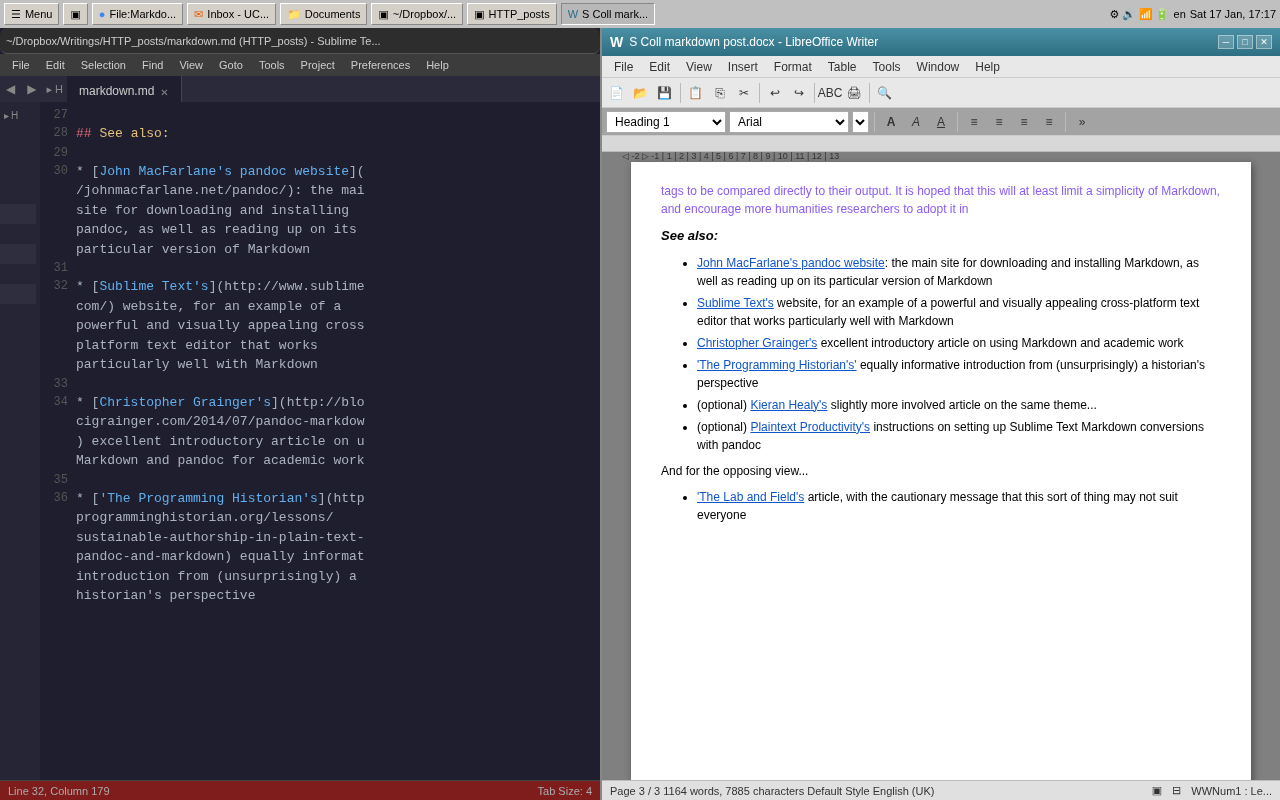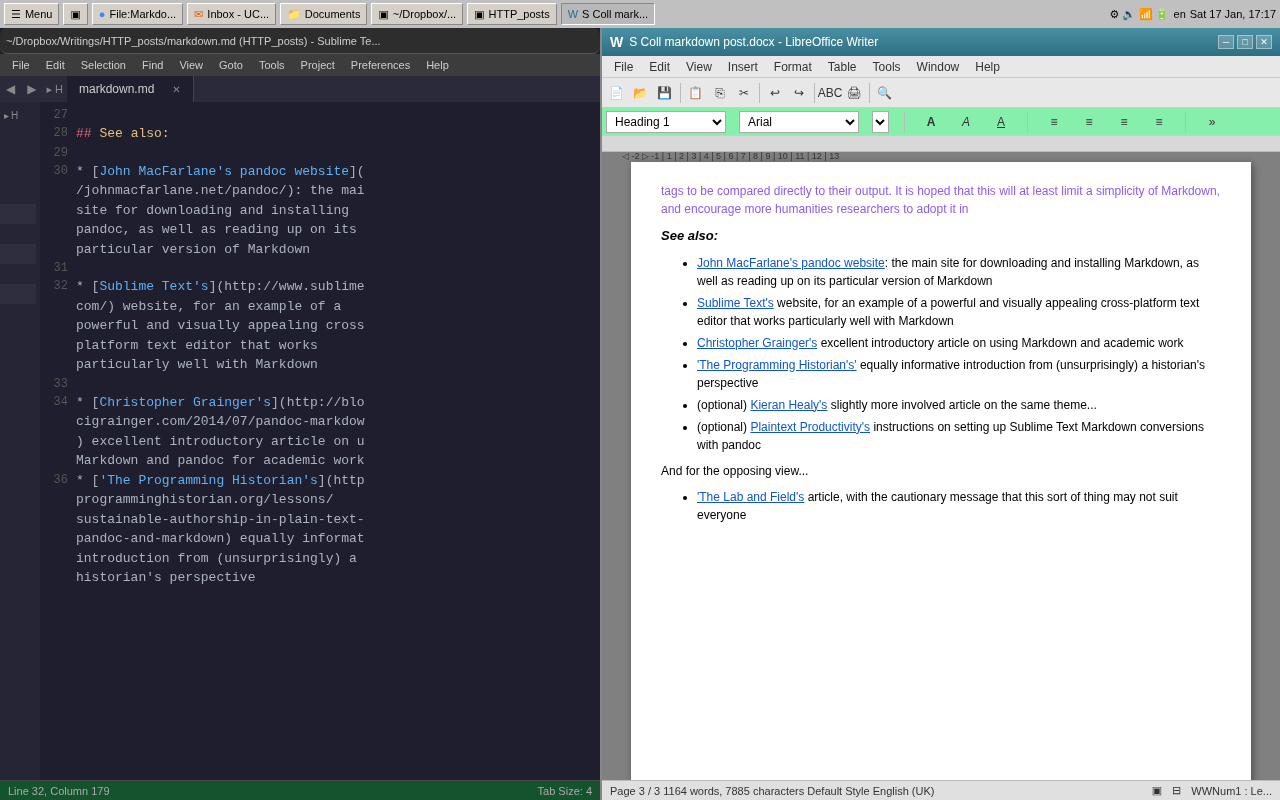--- a/index.html
+++ b/index.html
@@ -90,27 +90,27 @@
     
     .sublime-tabbar {
       display: flex;
       align-items: center;
       background: #2a2a3a;
       height: 26px;
       padding: 0;
     }
     .sublime-tab {
       display: flex;
-      align-items: center;
+      align-items: flex-end;
       background: #1e1e2e;
       color: #ccc;
       font-size: 12px;
-      padding: 12px 12px;
+      padding: 4px 12px;
       border-right: 1px solid #444;
-      gap: 18px;
+      gap: 6px;
       height: 26px;
     }
     .sublime-tab-close {
       color: #888;
       font-size: 10px;
       cursor: pointer;
     }
     .nav-arrows {
       color: #888;
       padding: 0 6px;
@@ -180,21 +180,21 @@
     .line-content {
       flex: 1;
       white-space: pre-wrap;
       word-break: break-all;
     }
     .kw-hash { color: #e06c75; }
     .kw-link { color: #61afef; }
 
     
     .sublime-statusbar {
-      background: #14532d;
+      background: #7f1d1d;
       color: #aaa;
       font-size: 11px;
       padding: 2px 8px;
       display: flex;
       justify-content: space-between;
       height: 20px;
       align-items: center;
       border-top: 1px solid #444;
     }
 
@@ -283,25 +283,25 @@
       width: 1px;
       height: 20px;
       background: #bbb;
       margin: 0 2px;
     }
 
     
     .lo-format-toolbar {
       display: flex;
       align-items: center;
-      background: #86efac;
+      background: #a3a3a3;
       height: 28px;
       border-bottom: 1px solid #ccc;
       padding: 0 4px;
-      gap: 13px;
+      gap: 3px;
     }
     .lo-style-dropdown {
       width: 120px;
       height: 22px;
       font-size: 12px;
       border: 1px solid #aaa;
       background: white;
       padding: 0 4px;
       cursor: pointer;
     }
@@ -573,20 +573,24 @@
           <span class="line-number"></span>
           <span class="line-content">cigrainger.com/2014/07/pandoc-markdow</span>
         </div>
         <div class="code-line">
           <span class="line-number"></span>
           <span class="line-content">) excellent introductory article on u</span>
         </div>
         <div class="code-line">
           <span class="line-number"></span>
           <span class="line-content">Markdown and pandoc for academic work</span>
+        </div>
+        <div class="code-line">
+          <span class="line-number">35</span>
+          <span class="line-content"></span>
         </div>
         <div class="code-line">
           <span class="line-number">36</span>
           <span class="line-content">* [<span class="kw-link">'The Programming Historian's</span>](http</span>
         </div>
         <div class="code-line">
           <span class="line-number"></span>
           <span class="line-content">programminghistorian.org/lessons/</span>
         </div>
         <div class="code-line">

